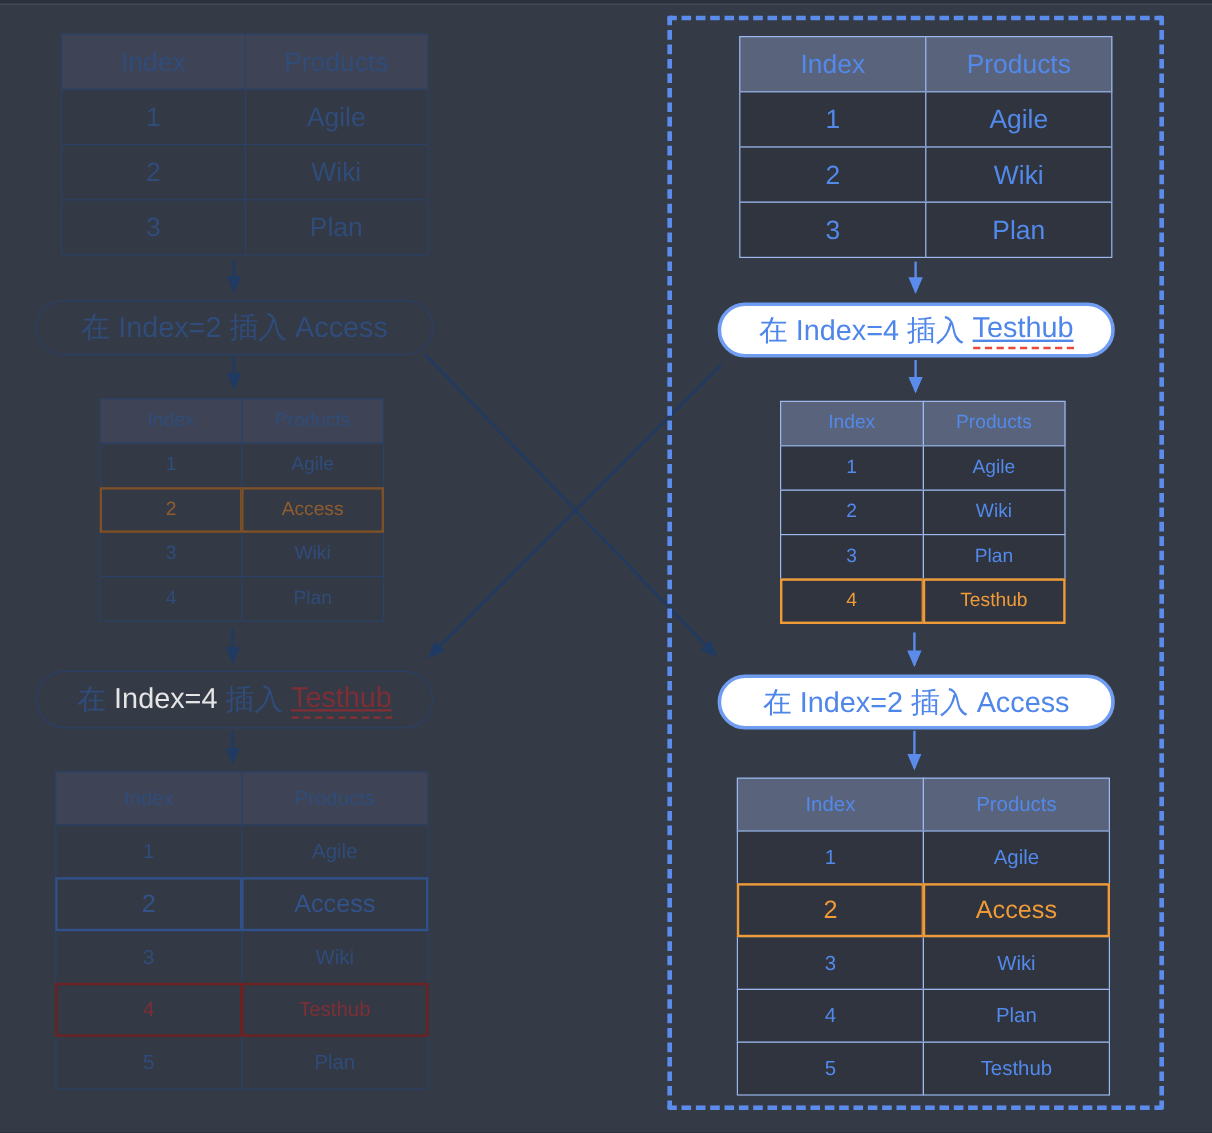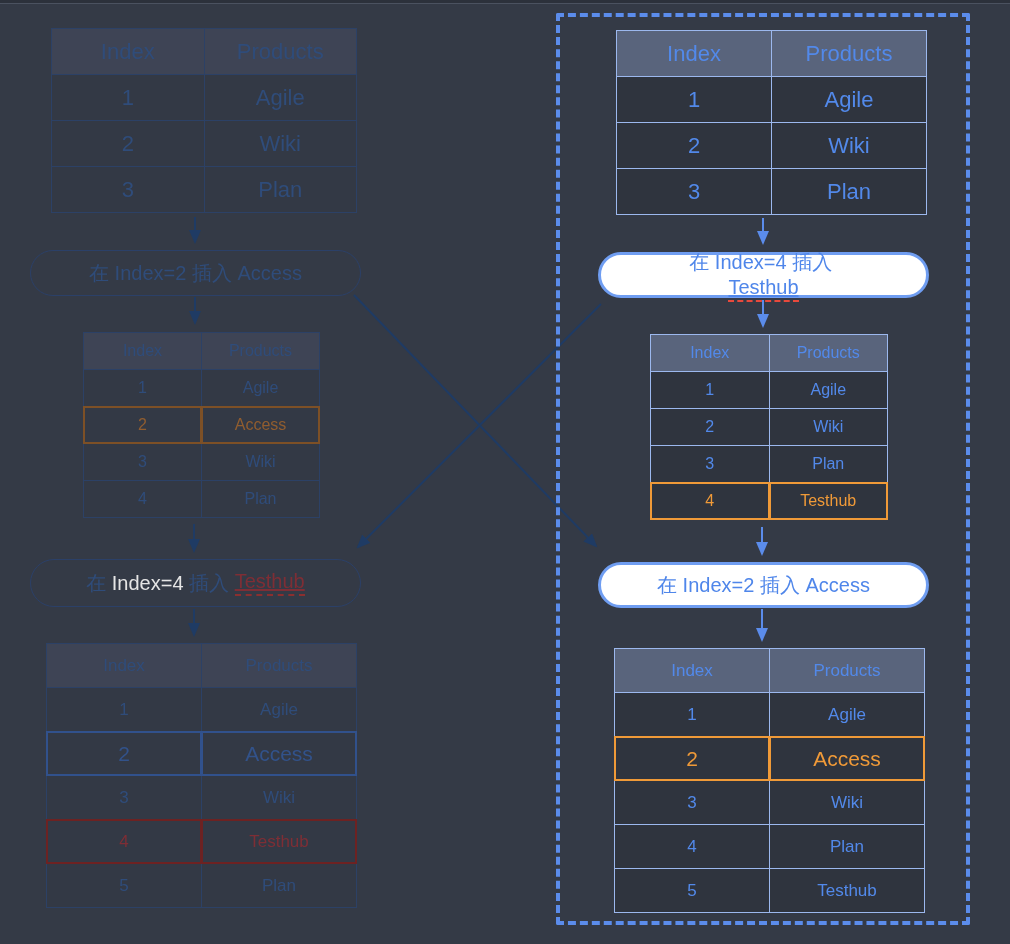--- a/index.html
+++ b/index.html
@@ -22,21 +22,21 @@
   .tbl.big  .tbl-cell{height:47px;font-size:22px;}
   .tbl.mid  .tbl-cell{height:38px;font-size:16px;}
   .tbl.small .tbl-cell{height:45px;font-size:17px;}
   .left-theme  .tbl-cell{border-color:#2c4166;color:#2f4c7a;background:#333945;}
   .left-theme  .tbl-head{background:#3e4455;}
   .right-theme .tbl-cell{border-color:#9cb8ee;color:#5289ea;background:#2f343e;}
   .right-theme .tbl-head{background:#59647c;}
   
   .pill{
     position:absolute;display:flex;align-items:center;justify-content:center;
-    border-radius:24px;font-size:20px;box-sizing:border-box;white-space:pre;
+    border-radius:24px;font-size:24px;box-sizing:border-box;white-space:pre;
   }
   .pill.left-pill{border:1.5px solid #2b4068;color:#2f4c7a;background:transparent;}
   .pill.right-pill{border:3px solid #6f9df1;color:#4f86ea;background:#ffffff;}
   .t-red{color:#e5e5e5;}
   .t-red-u{color:#7e2e35;text-decoration:underline;border-bottom:2px dashed #8b2f2f;padding-bottom:1px;}
   .t-blue-u{text-decoration:underline;border-bottom:2px dashed #e8493c;padding-bottom:1px;}
   
   #dashed-box{
     position:absolute;left:556px;top:13px;width:414px;height:912px;
     border:4px dashed #5b8ceb;box-sizing:border-box;border-radius:2px;
@@ -163,21 +163,21 @@
       <div class="tbl-row">
         <div class="tbl-cell">2</div>
         <div class="tbl-cell">Wiki</div>
       </div>
       <div class="tbl-row">
         <div class="tbl-cell">3</div>
         <div class="tbl-cell">Plan</div>
       </div>
     </div>
 
-  <div class="pill right-pill" style="left:598px;top:252px;width:331px;height:46px;flex-direction:column;">
+  <div class="pill right-pill" style="left:598px;top:252px;width:331px;height:46px;">
     <span>在 Index=4 插入 </span><span class="t-blue-u">Testhub</span>
   </div>
 
   <div class="tbl mid right-theme" style="left:634px;top:334px;width:254px;">
       <div class="tbl-row">
         <div class="tbl-cell tbl-head">Index</div>
         <div class="tbl-cell tbl-head">Products</div>
       </div>
       <div class="tbl-row">
         <div class="tbl-cell">1</div>

